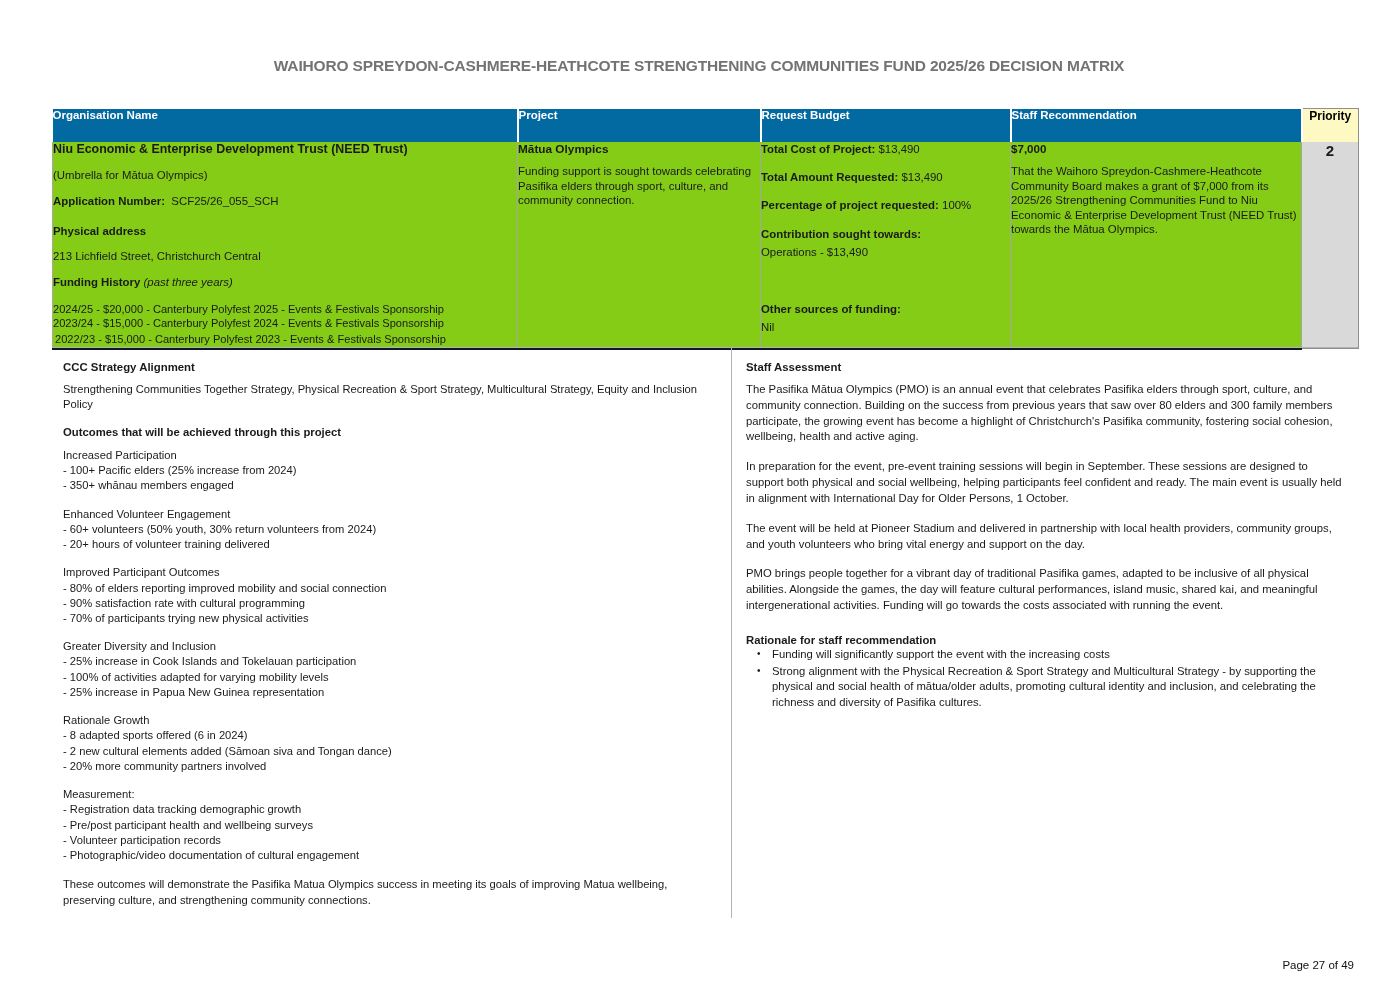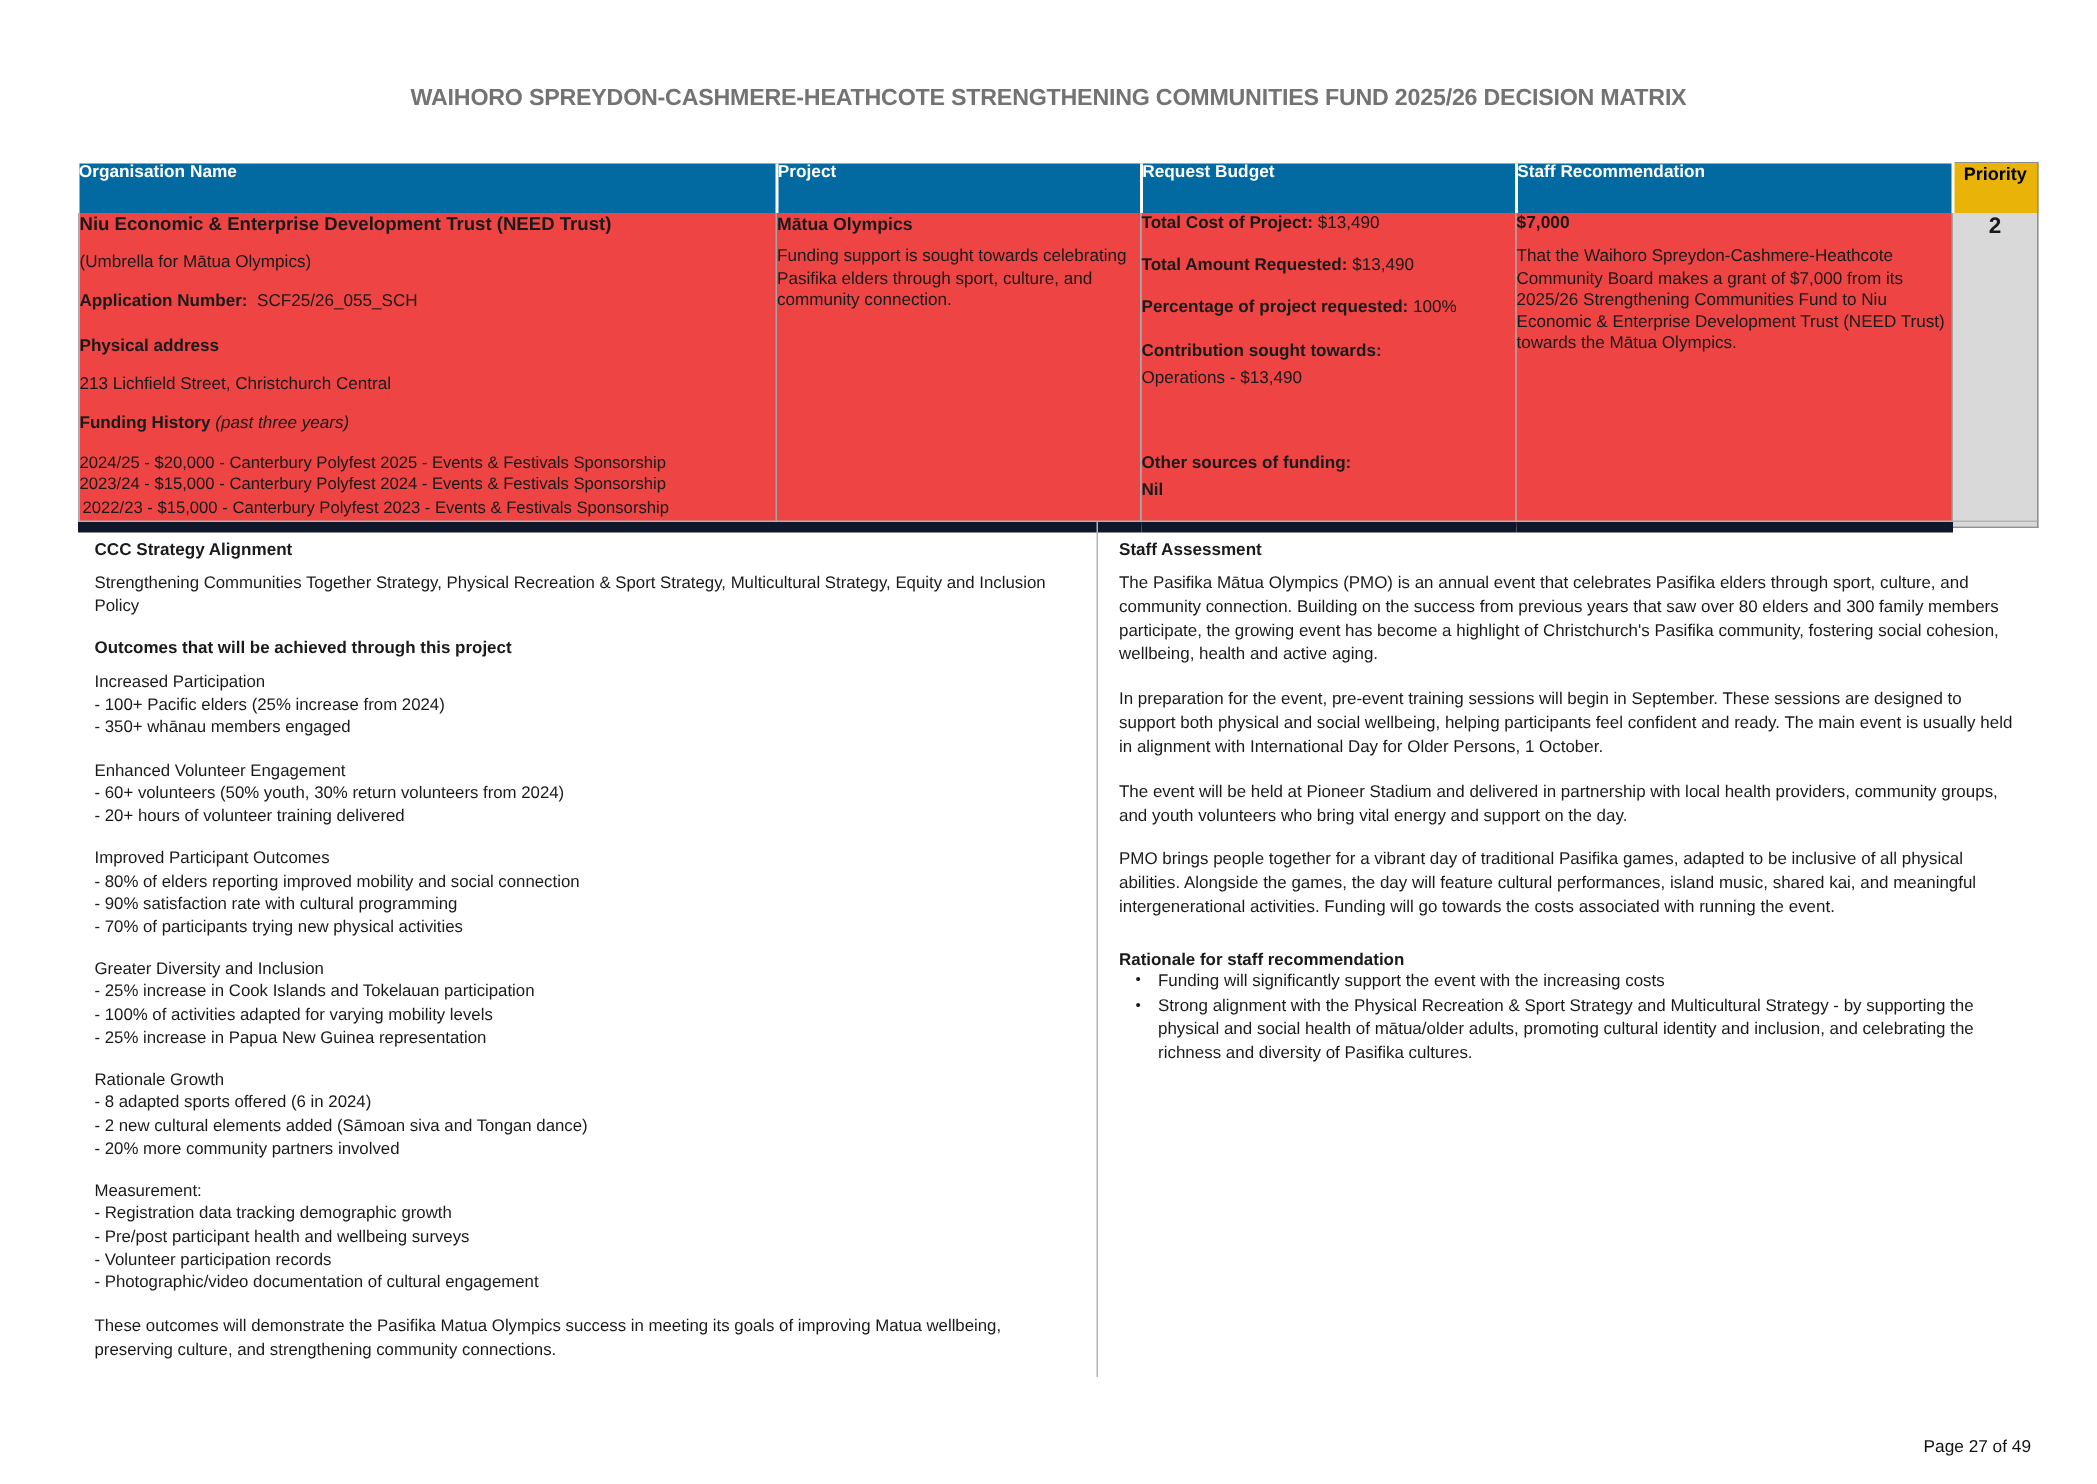--- a/index.html
+++ b/index.html
@@ -44,35 +44,35 @@
     background: #0369a1;
     color: #ffffff;
     font-size: 11.5px;
     font-weight: bold;
     text-align: left;
     padding: 9px 0 8px 11px;
     height: 33px;
     border-right: 2px solid #ffffff;
   }
   .th-priority {
-    background: #eab308;
+    background: #fef9c3;
     color: #000000;
     font-size: 12px;
     font-weight: bold;
     text-align: center;
     padding: 5px 0 0 0;
     vertical-align: top;
     border: 1px solid #8f8f8f;
     border-bottom: none;
   }
   .cell-body {
-    background: #ef4444;
+    background: #84cc16;
     border-left: 1px solid #a6a6a6;
     border-right: 1px solid #a6a6a6;
-    border-bottom: 7px solid #0f172a;
+    border-bottom: 2px solid #0f172a;
     padding: 11px 13px 10px 11px;
     font-size: 11.4px;
     line-height: 1.0;
     height: 194px;
   }
   .cell-priority {
     background: #d9d9d9;
     border: 1px solid #8f8f8f;
     border-top: none;
     text-align: center;
@@ -199,21 +199,21 @@
     </td>
 
     <td class="cell-body">
       <p style="margin-bottom:14px;"><span class="b">Total Cost of Project:</span> <span>$13,490</span></p>
       <p style="margin-bottom:14px;"><span class="b">Total Amount Requested:</span> <span>$13,490</span></p>
       <p style="margin-bottom:14px;"><span class="b">Percentage of project requested:</span> <span>100%</span></p>
       <p class="b" style="margin-bottom:4px;">Contribution sought towards:</p>
       <p style="margin-bottom:0;">Operations - $13,490</p>
       <div class="spacer-lg"></div>
       <p class="b" style="margin-bottom:4px;">Other sources of funding:</p>
-      <p style="margin-bottom:0;font-weight:bold;">Nil</p>
+      <p style="margin-bottom:0;">Nil</p>
     </td>
 
     <td class="cell-body">
       <p class="amount-head">$7,000</p>
       <p style="margin-bottom:0;">That the Waihoro Spreydon-Cashmere-Heathcote Community Board makes a grant of $7,000 from its 2025/26 Strengthening Communities Fund to Niu Economic &amp; Enterprise Development Trust (NEED Trust) towards the Mātua Olympics.</p>
     </td>
 
     <td class="cell-priority">2</td>
   </tr>
 </tbody>

